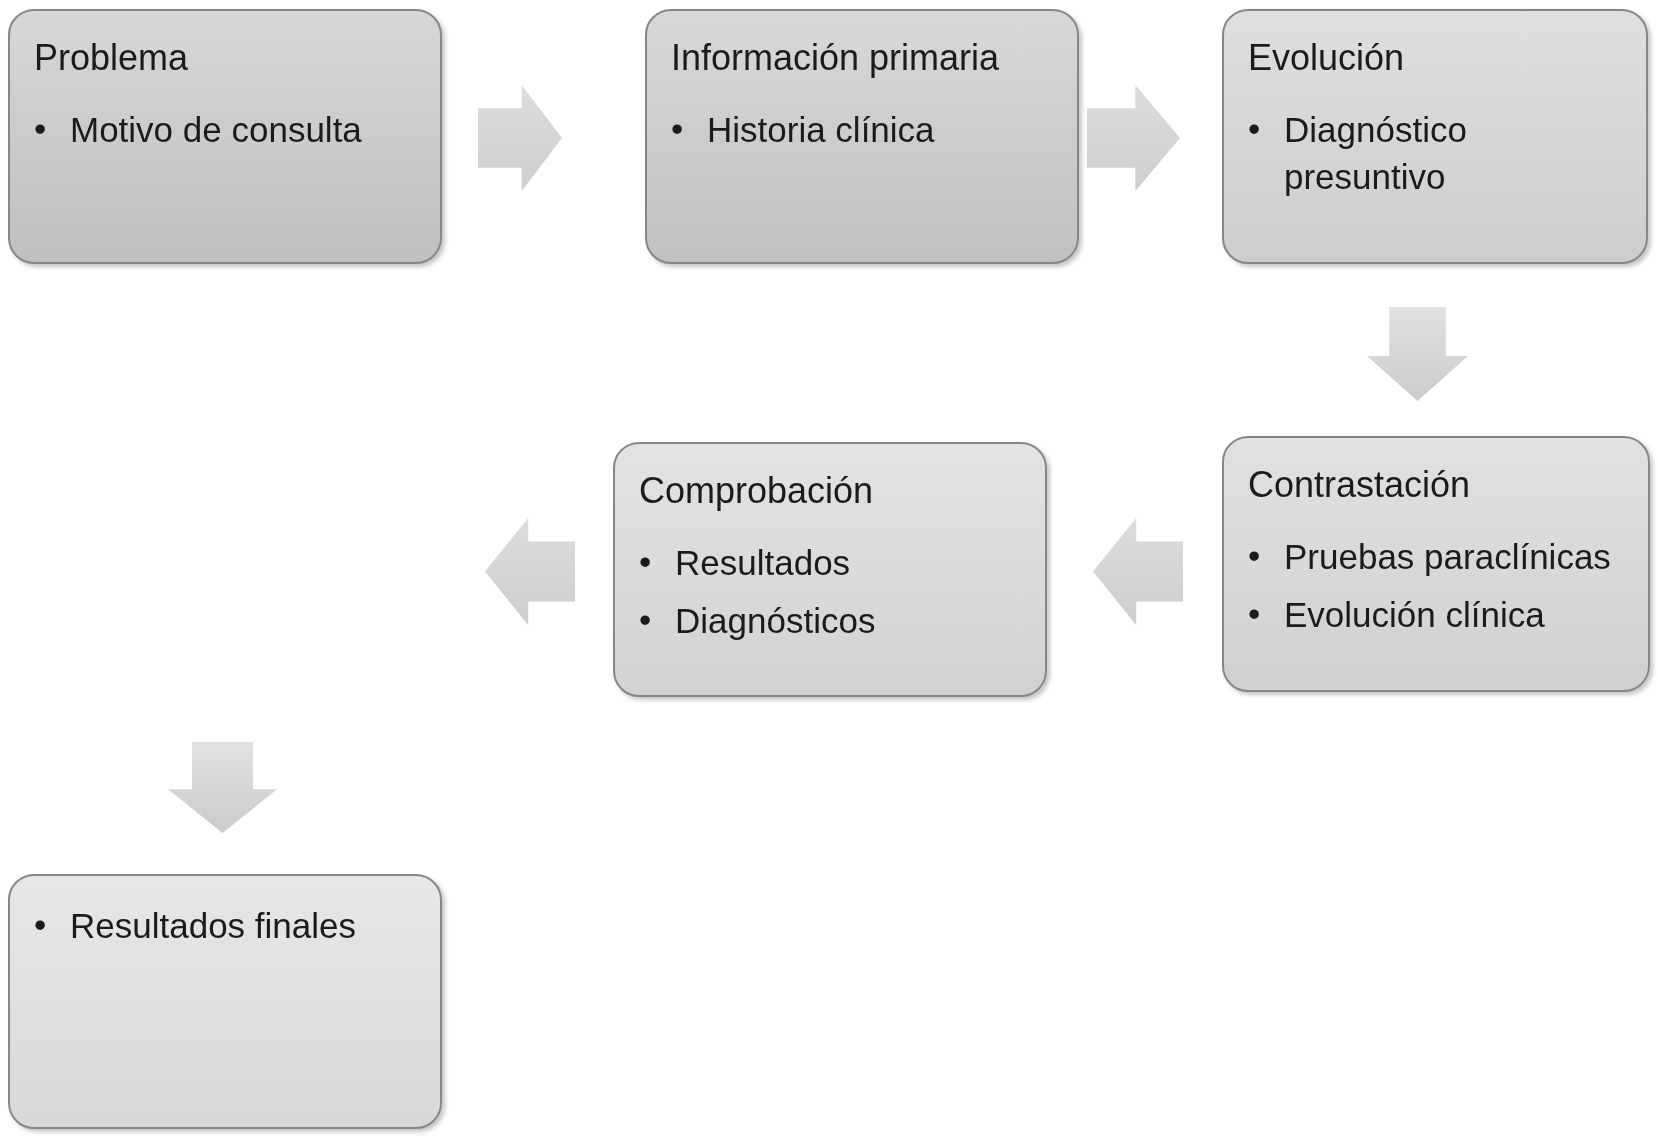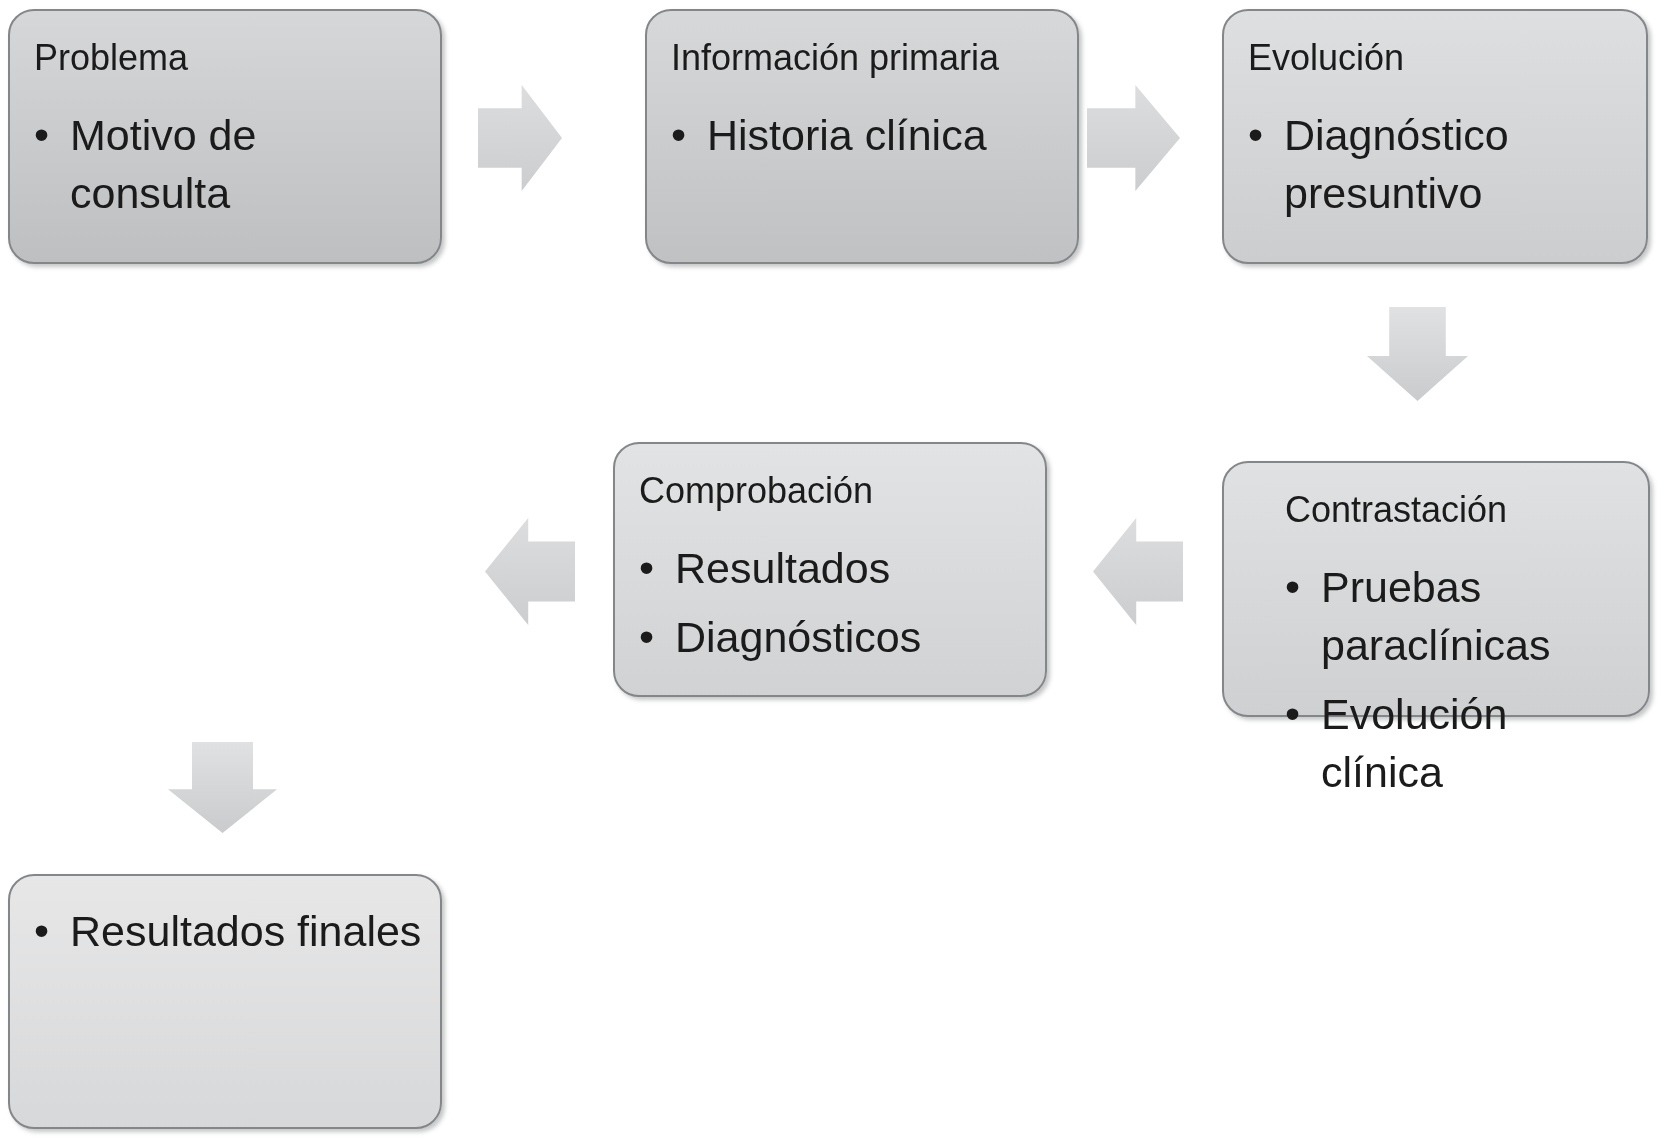--- a/index.html
+++ b/index.html
@@ -39,21 +39,21 @@
     color: #1b1b1b;
   }
   .node-bullets {
     list-style: none;
     margin: 26px 0 0 0;
     padding: 0 12px 0 24px;
   }
   .node-bullets li {
     position: relative;
     padding-left: 36px;
-    font-size: 43px;
+    font-size: 35px;
     line-height: 1.35;
     color: #1b1b1b;
   }
   .node-bullets li + li { margin-top: 11px; }
   .node-bullets li::before {
     content: "\2022";
     position: absolute;
     left: 0;
     top: -1px;
   }
@@ -99,21 +99,21 @@
 
   <div class="node box--3" style="left:1222px; top:9px; width:426px; height:255px;">
     <div class="node-title">Evolución</div>
     <ul class="node-bullets">
       <li>Diagnóstico presuntivo</li>
     </ul>
   </div>
 
   <div class="arrow arrow--down" style="left:1367px; top:307px; width:101px; height:94px;"></div>
 
-  <div class="node box--4" style="left:1222px; top:461px; width:428px; height:256px;padding-left:37px;">
+  <div class="node box--4" style="left:1222px; top:436px; width:428px; height:256px;">
     <div class="node-title">Contrastación</div>
     <ul class="node-bullets">
       <li>Pruebas paraclínicas</li>
       <li>Evolución clínica</li>
     </ul>
   </div>
 
   <div class="arrow arrow--left" style="left:1093px; top:518px; width:90px; height:107px;"></div>
 
   <div class="node box--5" style="left:613px; top:442px; width:434px; height:255px;">

